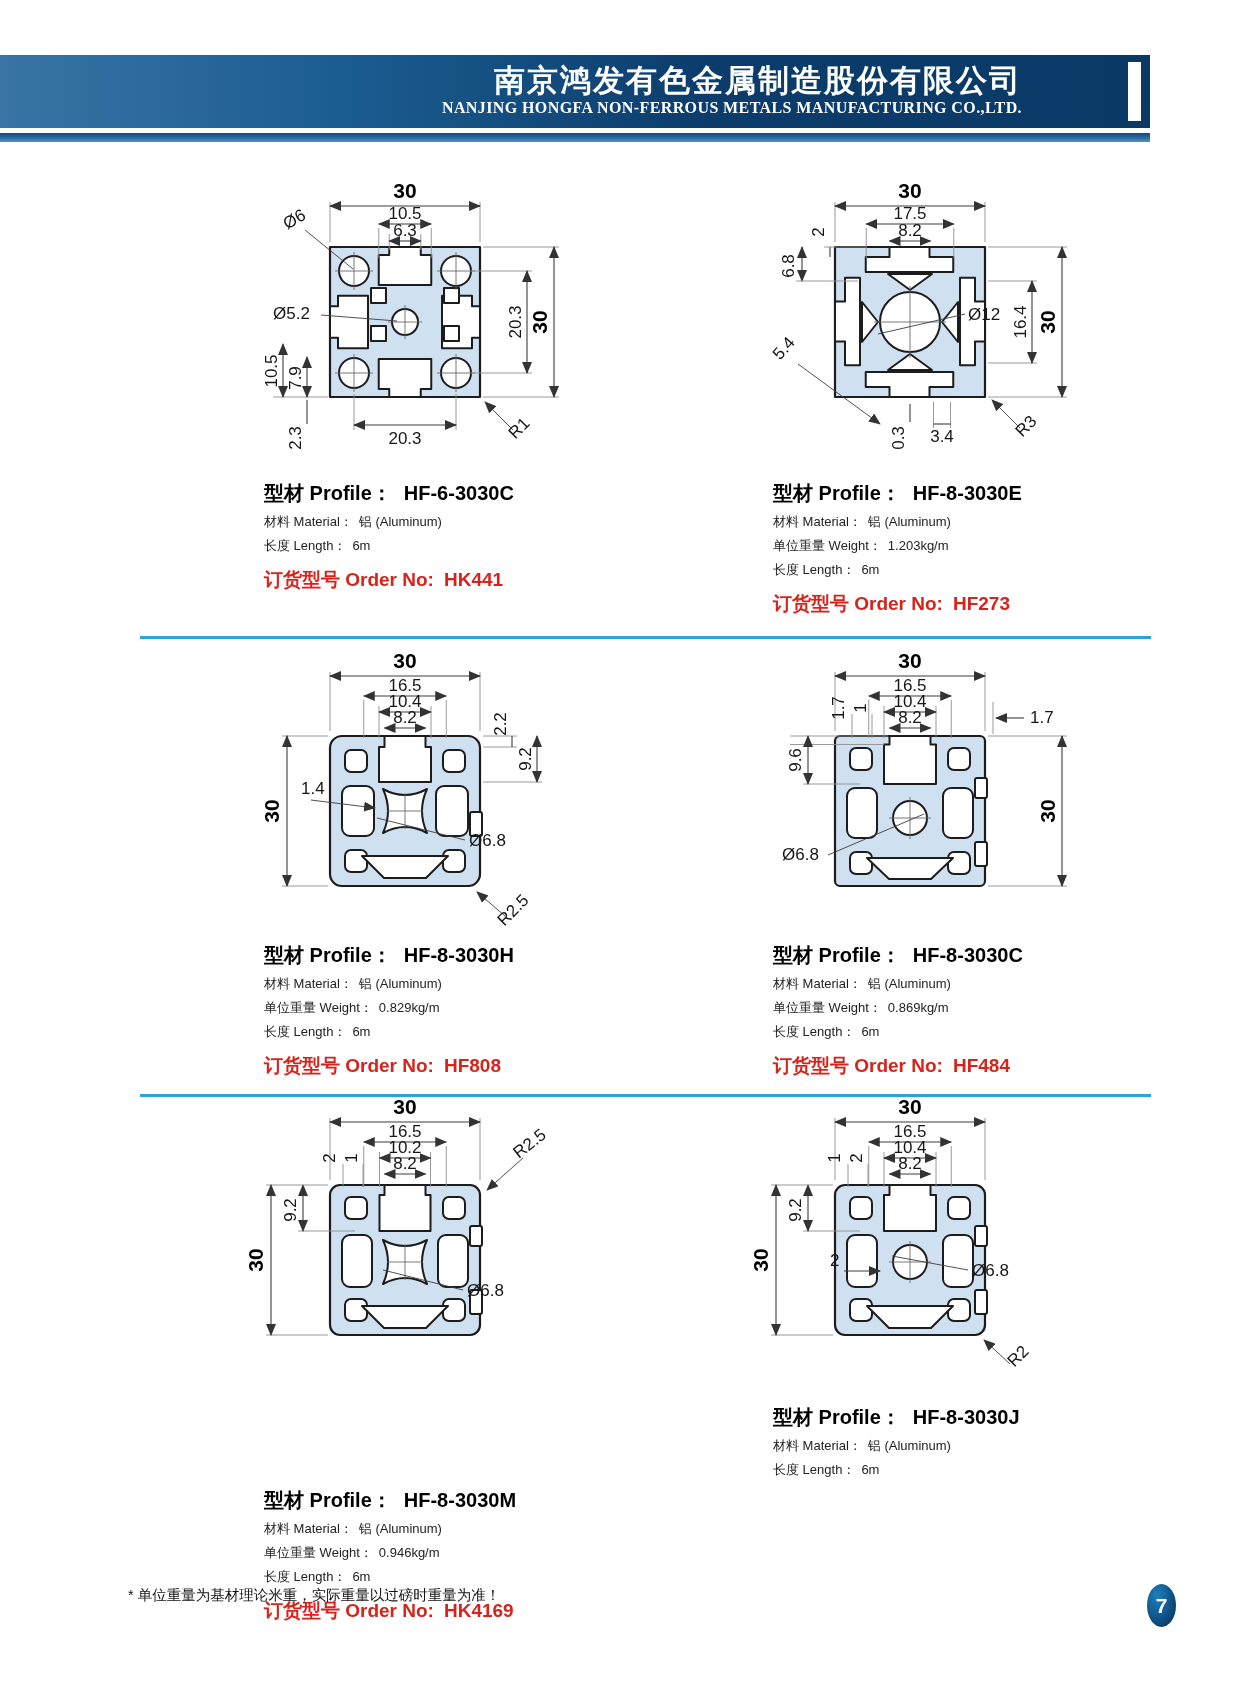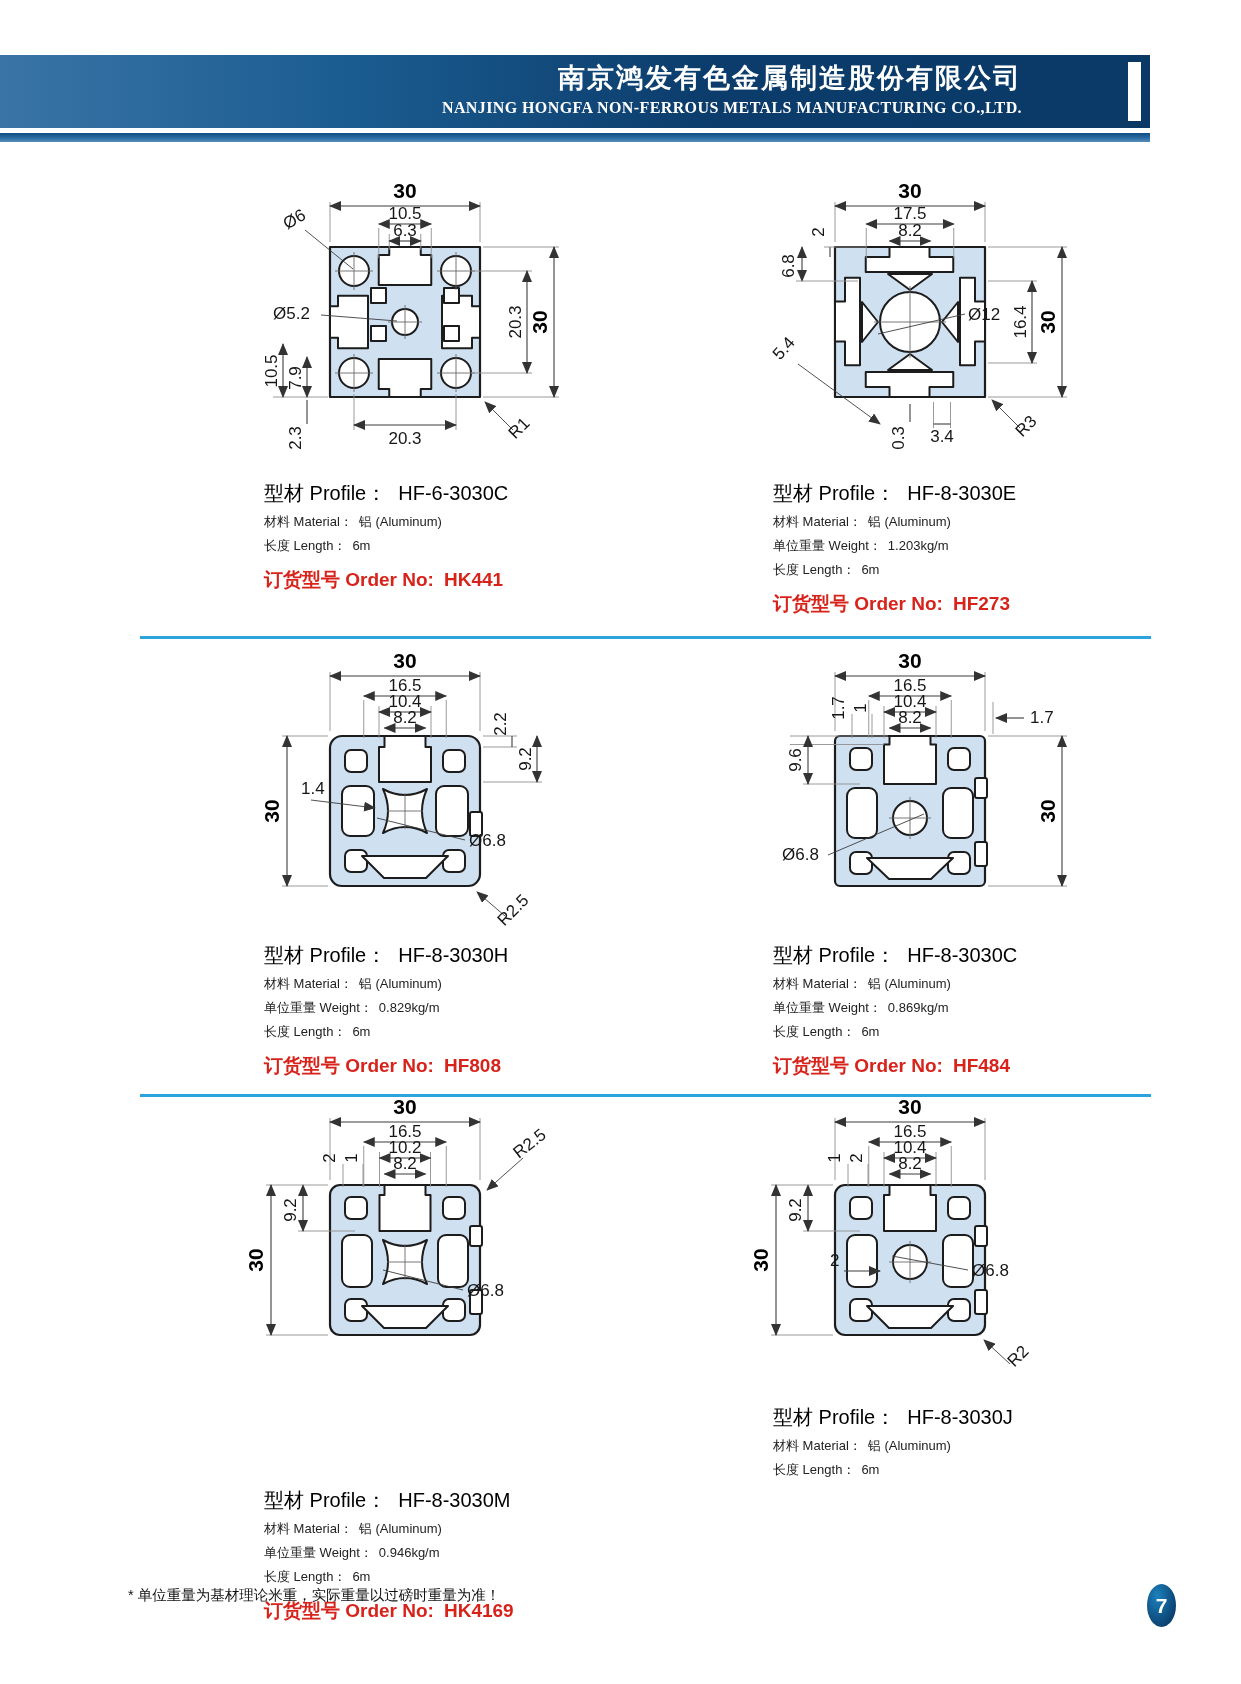--- a/index.html
+++ b/index.html
@@ -1,21 +1,21 @@
 <!DOCTYPE html>
 <html><head>
 <meta charset="utf-8">
 <style>
   html,body{margin:0;padding:0;background:#e8e8e8}
   .page{position:relative;width:1241px;height:1684px;background:#ffffff;
         font-family:"Liberation Sans",sans-serif;overflow:hidden;margin:0 auto}
   
   .hdr{position:absolute;left:0;top:55px;width:1150px;height:73px;
        background:linear-gradient(90deg,#3a74a6 0%,#1b5c90 30%,#0b3c6b 62%,#0a3966 100%)}
-  .hdr-zh{position:absolute;right:128px;top:5px;color:#fff;font-size:27px;font-weight:bold;
+  .hdr-zh{position:absolute;right:128px;top:5px;color:#fff;font-size:31px;font-weight:bold;
           letter-spacing:2px;white-space:nowrap}
   .hdr-en{position:absolute;right:128px;top:44px;color:#fff;font-size:16px;font-weight:bold;
           font-family:"Liberation Serif",serif;letter-spacing:.4px;white-space:nowrap}
   .hdr-bar{position:absolute;right:9px;top:7px;width:13px;height:59px;background:#fff}
   .hdr-strip{position:absolute;left:0;top:133px;width:1150px;height:9px;
              background:linear-gradient(180deg,#0f4c81 0%,#2a6ba2 55%,#598fba 100%)}
   
   .divider{position:absolute;left:140px;width:1011px;height:3px;background:#2ba3dd}
   
   .draw{position:absolute}
@@ -23,21 +23,21 @@
   svg text.b30{font-size:21px;font-weight:bold;fill:#000}
   svg text.st{text-anchor:start}
   .prof{fill:#cfe0f1;stroke:#1c1c1c;stroke-width:2.2;stroke-linejoin:round}
   .cut{fill:#ffffff;stroke:#1c1c1c;stroke-width:2;stroke-linejoin:round}
   .dl{stroke:#3c3c3c;stroke-width:1.1;fill:none}
   .ext{stroke:#8f8f8f;stroke-width:.9;fill:none}
   .ld{stroke:#3c3c3c;stroke-width:.9;fill:none}
   .cross{stroke:#6a6a6a;stroke-width:.9;fill:none}
   
   .tb{position:absolute;width:430px}
-  .tb .l1{font-size:20px;font-weight:normal;color:#000;margin-bottom:6px;white-space:nowrap}
+  .tb .l1{font-size:20px;font-weight:bold;color:#000;margin-bottom:6px;white-space:nowrap}
   .tb .l1 .code{margin-left:12px}
   .tb .ln{font-size:13px;color:#222;margin-bottom:6px;white-space:nowrap}
   .tb .ln .val{margin-left:6px}
   .tb .ord{font-size:19px;font-weight:bold;color:#d8231b;margin-top:12px;white-space:nowrap}
   .tb .ord .val{margin-left:10px}
   
   .note{position:absolute;left:128px;top:1586px;font-size:14.5px;color:#111;white-space:nowrap}
   .badge{position:absolute;left:1147px;top:1584px;width:29px;height:43px;border-radius:50%;
          background:radial-gradient(ellipse at 35% 28%,#1c81bc,#0a3d6c 78%);
          color:#fff;font-weight:bold;font-size:21px;display:flex;align-items:center;justify-content:center}

